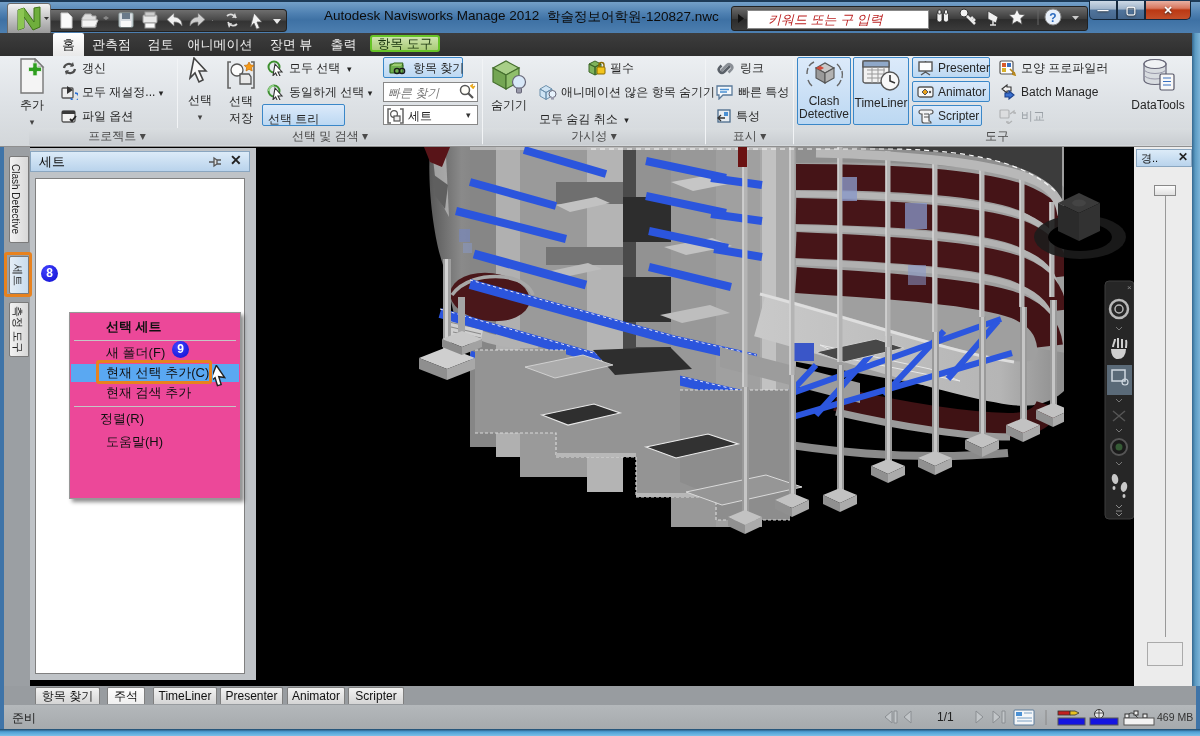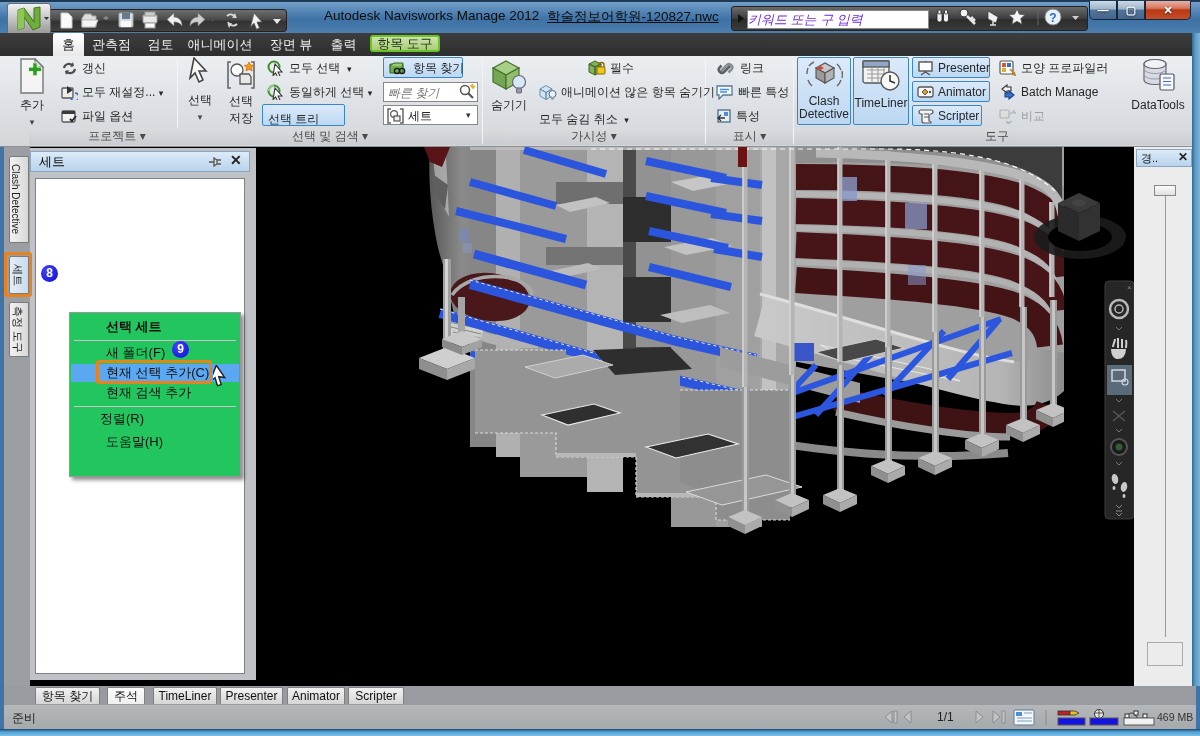--- a/index.html
+++ b/index.html
@@ -12,21 +12,21 @@
   background:linear-gradient(#7aa5cc 0%, #4f81b2 40%, #3e71a4 60%, #4d7fb0 100%); }
 #titlebar::before { content:""; position:absolute; left:0; top:0; width:100%; height:2px; background:#1d3a57; }
 #nlogo { position:absolute; left:7px; top:3px; width:44px; height:31px;
   background:linear-gradient(#f2f2f2,#c9c9c9 45%,#9a9a9a); border:1px solid #6a6a6a; border-radius:3px 3px 0 0; }
 #qat { position:absolute; left:51px; top:9px; width:236px; height:23px;
   background:linear-gradient(#6e6e6e,#4a4a4a 45%,#333 55%,#404040); border-radius:0 4px 4px 0; border:1px solid #222; border-left:none; }
 .ttext { position:absolute; top:8px; color:#0c0c0c; font-size:13.5px; white-space:nowrap; }
 #searchbar { position:absolute; left:731px; top:6px; width:357px; height:25px;
   background:linear-gradient(#6b6b6b,#3d3d3d 50%,#2c2c2c 55%,#3b3b3b); border-radius:3px; border:1px solid #222; }
 #searchinput { position:absolute; left:15px; top:3px; width:182px; height:19px; background:#fff; border:1px solid #888;
-  font-style:italic; color:#6d28d9; font-size:13px; padding:1px 0; font-family:"Liberation Sans",sans-serif; }
+  font-style:italic; color:#b91c1c; font-size:13px; padding:1px 20px; font-family:"Liberation Sans",sans-serif; }
 
 #winbtns { position:absolute; right:9px; top:1px; height:19px; display:flex; }
 .wbtn { width:28px; height:19px; border:1px solid #14273b; border-top:none; position:relative;
   background:linear-gradient(#cdd9e6 0%,#9fb4ca 45%,#51749b 50%,#45678d 100%); }
 .wbtn:first-child { border-radius:0 0 0 5px; }
 #closebtn { width:46px; border-radius:0 0 5px 0;
   background:linear-gradient(#e8b0a2 0%,#d8775e 40%,#bb3813 50%,#c34f2a 100%); }
 .wglyph { position:absolute; left:0; top:0; width:100%; height:100%; display:flex; align-items:center; justify-content:center;
   color:#fff; font-size:11px; font-weight:bold; text-shadow:0 1px 2px #333; }
 
@@ -50,21 +50,21 @@
   writing-mode:vertical-lr; text-orientation:sideways; text-align:center; font-size:11px; color:#222; }
 #panel { position:absolute; left:30px; top:148px; width:226px; height:532px; background:#bfc3c7; }
 #panelhdr { position:absolute; left:0px; top:3px; width:220px; height:21px; background:linear-gradient(#dcebf8,#b9d3ec); border:1px solid #8aa6c0;
   font-size:13px; color:#0a0a0a; line-height:20px; padding-left:8px; }
 #panelbody { position:absolute; left:5px; top:30px; width:210px; height:496px; background:#fff; border:1px solid #808080; }
 #viewport { position:absolute; left:256px; top:147px; width:878px; height:539px; background:#000; }
 #rightpanel { position:absolute; left:1134px; top:147px; width:58px; height:539px; background:#ececec; }
 #rightborder { position:absolute; left:1192px; top:33px; width:8px; height:703px; background:linear-gradient(90deg,#35688f,#5b9ac2 40%,#7db4d8); }
 
 
-#ctxmenu { position:absolute; left:69px; top:312px; width:172px; height:165px; background:#22c55e; border:1px solid #979797;
+#ctxmenu { position:absolute; left:69px; top:312px; width:172px; height:187px; background:#ec4899; border:1px solid #979797;
   box-shadow:3px 3px 4px rgba(0,0,0,.45); font-size:13px; color:#111; }
 .mitem { position:absolute; left:1px; width:168px; height:18px; line-height:18px; padding-left:35px; }
 .msep { position:absolute; left:4px; width:162px; height:1px; background:#c5c5c5; }
 .mark { position:absolute; z-index:60; width:17px; height:17px; border-radius:50%; background:radial-gradient(circle at 35% 30%, #4242ff, #0d0dcf); color:#fff;
   text-align:center; line-height:17px; font-size:12px; font-weight:bold; }
 .orange { position:absolute; z-index:55; border:3px solid #e8821e; border-radius:3px; }
 
 
 #bottomtabs { position:absolute; left:0; top:686px; width:1200px; height:19px; background:#989ca0; border-left:4px solid #3f74a8; border-right:4px solid #3f74a8;}
 .btab { position:absolute; top:1px; height:17px; background:linear-gradient(#f2f2f2,#d5d5d5); border:1px solid #7f7f7f; border-bottom:none;
@@ -103,21 +103,21 @@
           <path d="M 139 15 c 0 -5 4 -8 8 -8 l 0 -4 7 6.5 -7 6.5 0 -4 c -4 0 -6 1 -8 4 z" fill="#cfcfcf" stroke="#777" stroke-width="0.7"></path>
           <path d="M 161 10.5 h 1" stroke="#777"></path>
           <path d="M 176 6 a 5.5 5.5 0 0 1 9 2 M 186 14 a 5.5 5.5 0 0 1 -9 -2" fill="none" stroke="#ddd" stroke-width="1.8"></path>
           <path d="M 184 3 l 1.5 4.5 -4.5 .5 z M 178 18 l -1.5 -4.5 4.5 -.5 z" fill="#ddd"></path>
           <path d="M 203 3 l 8 9 -5 0 2.5 6 -3 1.2 -2.5 -6 -3.5 3.8 z" fill="#f2f2f2" stroke="#555" stroke-width="0.8"></path>
           <path d="M 222 9 l 8 0 -4 5 z" fill="#e8e8e8"></path>
         </g>
       </svg>
     </div>
     <div class="ttext" style="left:324px; width:200px;">Autodesk Navisworks Manage 2012</div>
-    <div class="ttext" style="left:547px;text-decoration:underline;">학술정보어학원-120827.nwc</div>
+    <div class="ttext" style="left:547px;">학술정보어학원-120827.nwc</div>
     <div id="searchbar">
       <svg width="355" height="23" viewBox="0 0 355 23">
         <path d="M 6 7 l 6 4.5 -6 4.5 z" fill="#111"></path>
         <g transform="translate(200,0)">
           <g fill="#f0f0f0" stroke="#222" stroke-width="0.8">
             <rect x="5" y="5" width="5" height="10" rx="2.2"></rect>
               <rect x="11.5" y="5" width="5" height="10" rx="2.2"></rect>
             <rect x="6" y="3" width="3" height="4" rx="1"></rect>
               <rect x="12.5" y="3" width="3" height="4" rx="1"></rect>
           </g>

